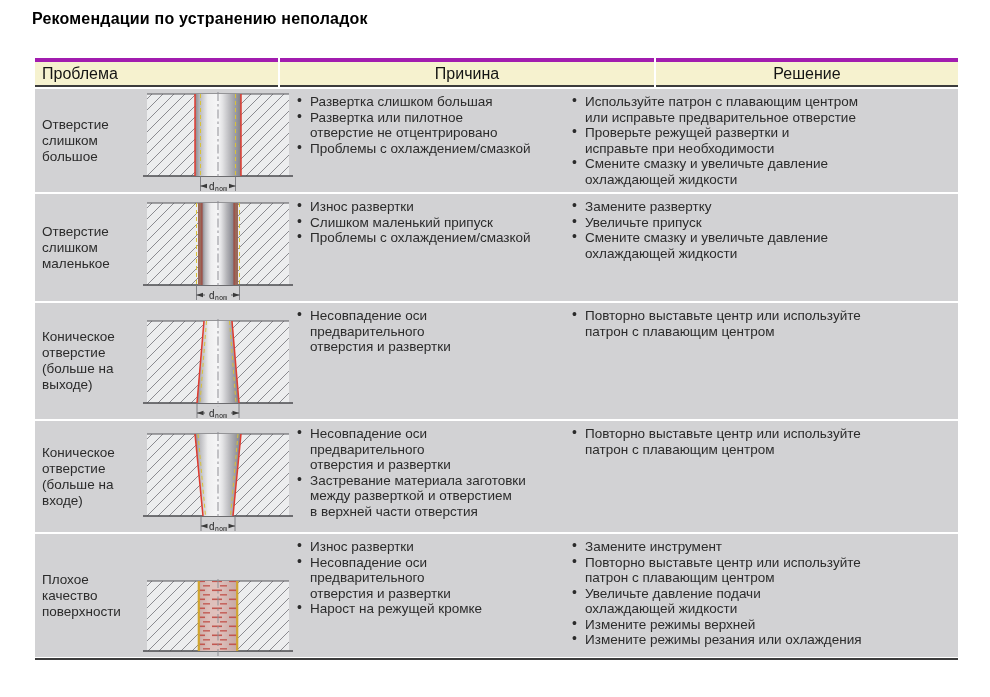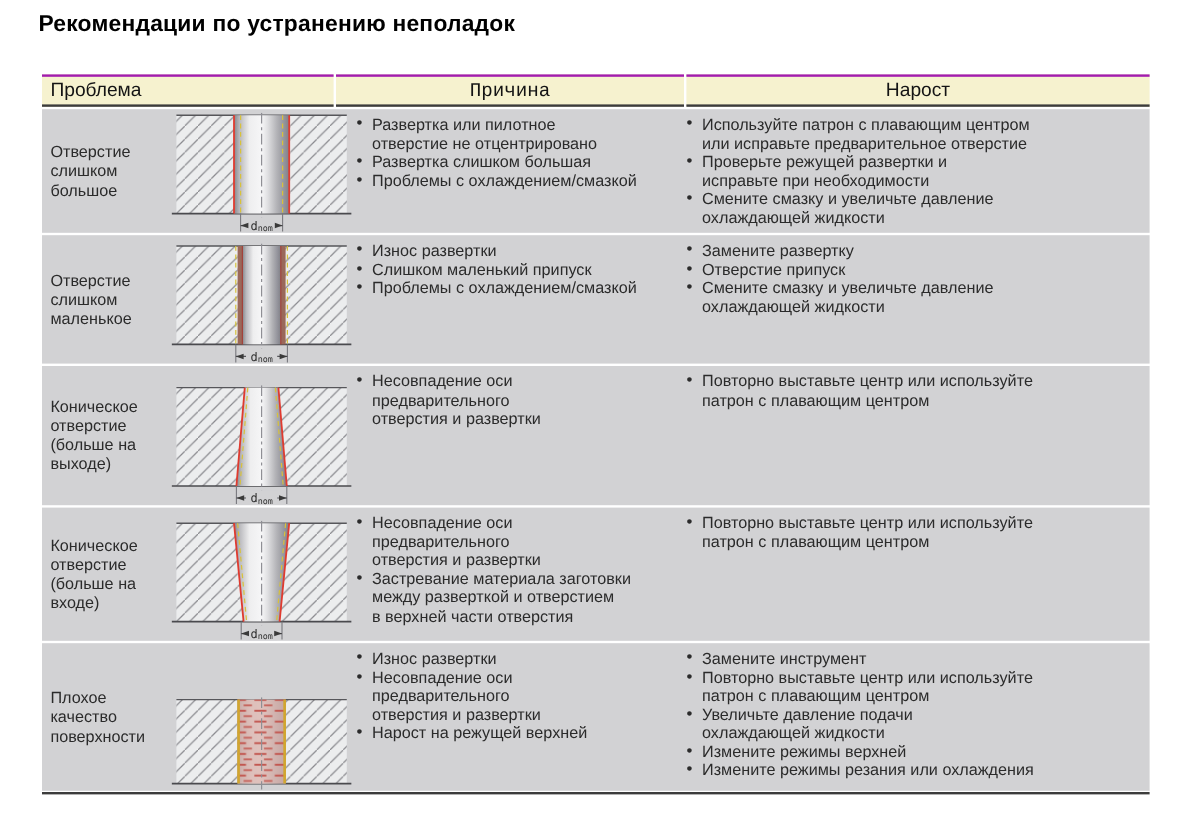--- a/index.html
+++ b/index.html
@@ -1,29 +1,29 @@
 <!DOCTYPE html>
 <html><head>
 <meta charset="utf-8">
 <style>
   html,body{margin:0;padding:0;}
   body{
     width:990px;height:697px;background:#ffffff;overflow:hidden;
     font-family:"Liberation Sans",sans-serif;color:#2b2b2b;
   }
   .page{padding:10px 0 0 32px;}
-  .page-title{font-size:19px;font-weight:bold;margin:0;color:#000;letter-spacing:.2px;}
+  .page-title{font-size:16px;font-weight:bold;margin:0;color:#000;letter-spacing:.2px;}
   .ts-table{width:923px;margin-left:3px;margin-top:30px;}
   .thead{display:flex;gap:2px;}
   .th{
-    background:#f6f2cf;border-top:2px solid #a21caf;border-bottom:2px solid #3c3c3c;
+    background:#f6f2cf;border-top:4px solid #a21caf;border-bottom:2px solid #3c3c3c;
     height:23px;display:flex;align-items:center;font-size:16px;color:#141414;box-sizing:content-box;
   }
   .th-problem{width:236px;padding-left:7px;}
-  .th-cause{width:290px;justify-content:center;font-family:Liberation Mono, monospace;}
+  .th-cause{width:374px;justify-content:center;}
   .th-solution{flex:1;justify-content:center;}
   .tbody{display:flex;flex-direction:column;gap:2px;margin-top:2px;}
   .row{display:flex;background:#d2d2d4;}
   .row:nth-child(1){min-height:103px;}
   .row:nth-child(2){min-height:105px;}
   .row:nth-child(3){min-height:116px;}
   .row:nth-child(4){min-height:111px;}
   .row:nth-child(5){min-height:123px;}
   .cell{box-sizing:border-box;}
   .problem{
@@ -74,21 +74,21 @@
   </defs>
 </svg>
 
 <div class="page">
   <h1 class="page-title">Рекомендации по устранению неполадок</h1>
 
   <div class="ts-table">
     <div class="thead">
       <div class="th th-problem">Проблема</div>
       <div class="th th-cause">Причина</div>
-      <div class="th th-solution">Нарост</div>
+      <div class="th th-solution">Решение</div>
     </div>
     <div class="tbody">
   <div class="row">
     <div class="cell problem">
             <span>Отверстие
 слишком
 большое</span>
           </div>
     <div class="cell diagram">
             <svg width="150" height="100" viewBox="0 0 150 100" xmlns="http://www.w3.org/2000/svg">
@@ -105,23 +105,23 @@
               <line x1="57.5" y1="84" x2="57.5" y2="99" stroke="#77777c" stroke-width="0.9"></line>
               <line x1="92.5" y1="84" x2="92.5" y2="99" stroke="#77777c" stroke-width="0.9"></line>
               <line x1="57.5" y1="94" x2="92.5" y2="94" stroke="#55555a" stroke-width="0.9"></line>
               <rect x="62" y="87.5" width="26" height="12" fill="#d2d2d4"></rect>
               <polygon points="57.5,94 64,91.7 64,96.3" fill="#3a3a3a"></polygon>
               <polygon points="92.5,94 86,91.7 86,96.3" fill="#3a3a3a"></polygon>
               <text x="75" y="97.5" text-anchor="middle" fill="#2e2e2e" font-family="DejaVu Sans Mono,monospace"><tspan font-size="10">d</tspan><tspan font-size="7" dy="1.2">nom</tspan></text>
             </svg>
           </div>
     <ul class="cell blist causes">
+            <li class="bitem"><span>Развертка слишком большая</span></li>
             <li class="bitem"><span>Развертка или пилотное
 отверстие не отцентрировано</span></li>
-            <li class="bitem"><span>Развертка слишком большая</span></li>
             <li class="bitem"><span>Проблемы с охлаждением/смазкой</span></li>
           </ul>
     <ul class="cell blist solutions">
             <li class="bitem"><span>Используйте патрон с плавающим центром
 или исправьте предварительное отверстие</span></li>
             <li class="bitem"><span>Проверьте режущей развертки и
 исправьте при необходимости</span></li>
             <li class="bitem"><span>Смените смазку и увеличьте давление
 охлаждающей жидкости</span></li>
           </ul>
@@ -156,21 +156,21 @@
               <text x="75" y="97.5" text-anchor="middle" fill="#2e2e2e" font-family="DejaVu Sans Mono,monospace"><tspan font-size="10">d</tspan><tspan font-size="7" dy="1.2">nom</tspan></text>
             </svg>
           </div>
     <ul class="cell blist causes">
             <li class="bitem"><span>Износ развертки</span></li>
             <li class="bitem"><span>Слишком маленький припуск</span></li>
             <li class="bitem"><span>Проблемы с охлаждением/смазкой</span></li>
           </ul>
     <ul class="cell blist solutions">
             <li class="bitem"><span>Замените развертку</span></li>
-            <li class="bitem"><span>Отверстие припуск</span></li>
+            <li class="bitem"><span>Увеличьте припуск</span></li>
             <li class="bitem"><span>Смените смазку и увеличьте давление
 охлаждающей жидкости</span></li>
           </ul>
   </div>
 
   <div class="row">
     <div class="cell problem">
             <span>Коническое
 отверстие
 (больше на
@@ -268,21 +268,21 @@
               <line x1="55.8" y1="2" x2="55.8" y2="72" stroke="#d1a62f" stroke-width="2.2"></line>
               <line x1="94.2" y1="2" x2="94.2" y2="72" stroke="#d1a62f" stroke-width="2.2"></line>
               <line x1="75" y1="0" x2="75" y2="77" stroke="#8f8f95" stroke-width="1" stroke-dasharray="9 3 2.5 3"></line>
             </svg>
           </div>
     <ul class="cell blist causes">
             <li class="bitem"><span>Износ развертки</span></li>
             <li class="bitem"><span>Несовпадение оси
 предварительного
 отверстия и развертки</span></li>
-            <li class="bitem"><span>Нарост на режущей верхней</span></li>
+            <li class="bitem"><span>Нарост на режущей кромке</span></li>
           </ul>
     <ul class="cell blist solutions">
             <li class="bitem"><span>Замените инструмент</span></li>
             <li class="bitem"><span>Повторно выставьте центр или используйте
 патрон с плавающим центром</span></li>
             <li class="bitem"><span>Увеличьте давление подачи
 охлаждающей жидкости</span></li>
             <li class="bitem"><span>Измените режимы верхней</span></li>
             <li class="bitem"><span>Измените режимы резания или охлаждения</span></li>
           </ul>

